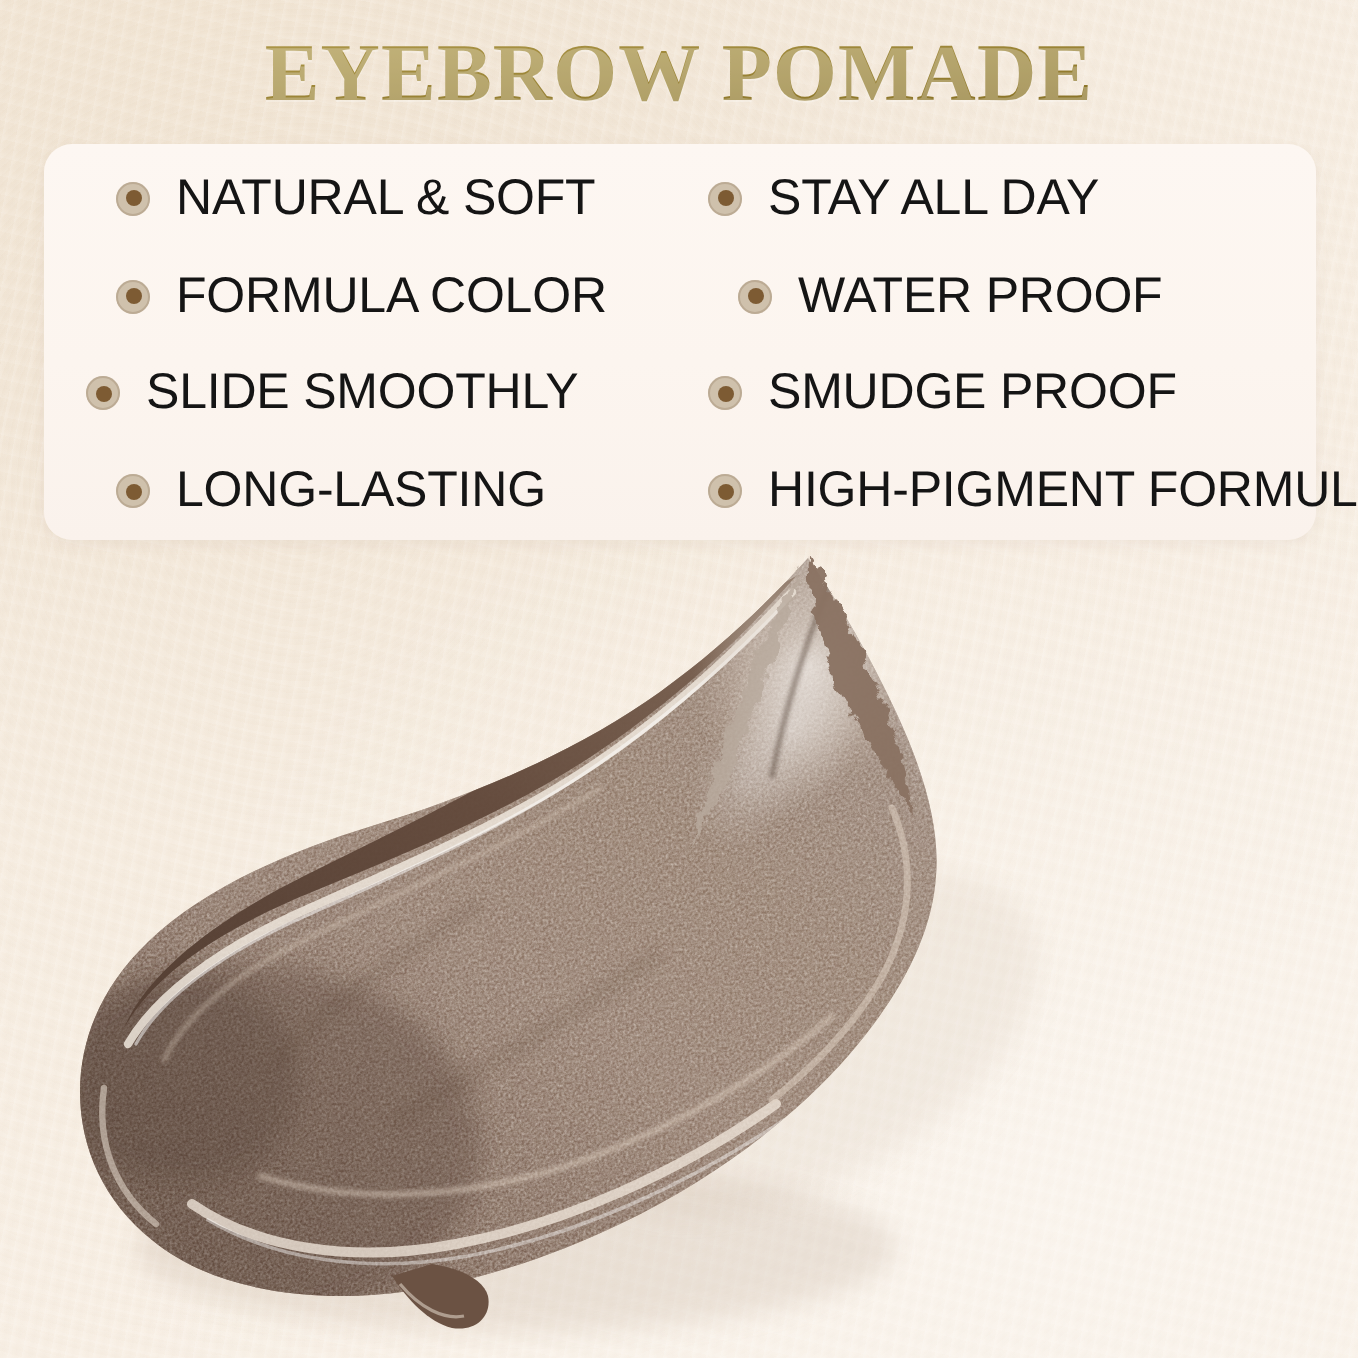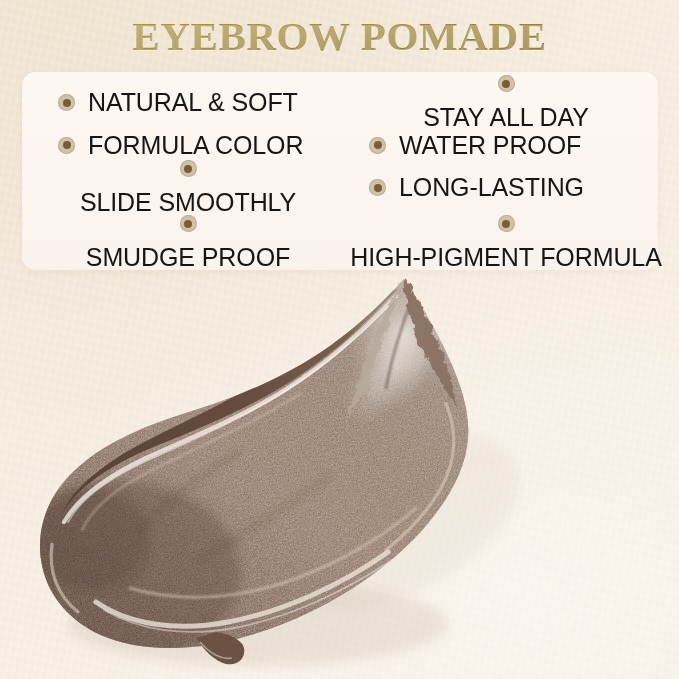--- a/index.html
+++ b/index.html
@@ -78,21 +78,21 @@
     padding: 3px 0 0 0;
     box-sizing: border-box;
   }
   .feature {
     display: flex;
     align-items: center;
     gap: 13px;
     padding-left: 36px;
     box-sizing: border-box;
   }
-  .feature.col-right { padding-left: 21px; flex-direction: column; }
+  .feature.col-right { padding-left: 21px; }
 
   .bullet {
     flex: 0 0 auto;
     width: 17px;
     height: 17px;
     border-radius: 50%;
     background: #cfc1ac;
     box-shadow: inset 0 0 0 1px rgba(165,145,120,.45);
     display: flex;
     align-items: center;
@@ -156,28 +156,28 @@
       <div class="feature col-left">
         <span class="bullet"></span>
         <span class="feature-label">WATER PROOF</span>
       </div>
 
       <div class="feature col-right">
         <span class="bullet"></span>
         <span class="feature-label">SLIDE SMOOTHLY</span>
       </div>
 
+      <div class="feature col-right">
+        <span class="bullet"></span>
+        <span class="feature-label">SMUDGE PROOF</span>
+      </div>
+
       <div class="feature col-left">
         <span class="bullet"></span>
         <span class="feature-label">LONG-LASTING</span>
-      </div>
-
-      <div class="feature col-right">
-        <span class="bullet"></span>
-        <span class="feature-label">SMUDGE PROOF</span>
       </div>
 
       <div class="feature col-right">
         <span class="bullet"></span>
         <span class="feature-label">HIGH-PIGMENT FORMULA</span>
       </div>
 
     </div>
   </div>
 

